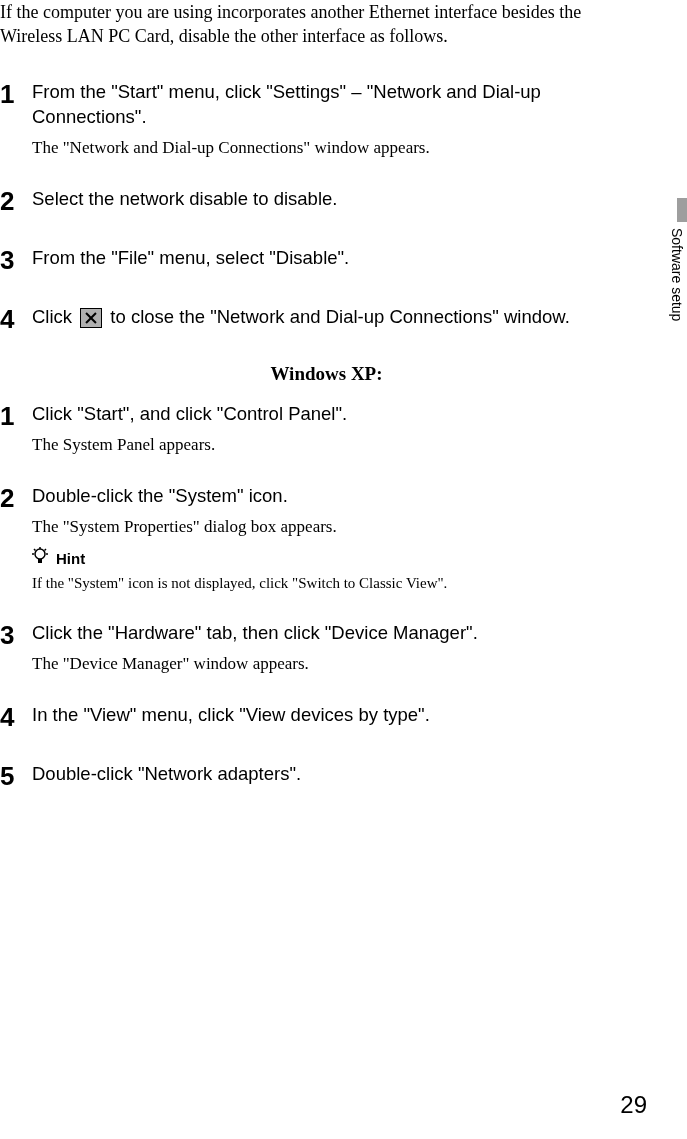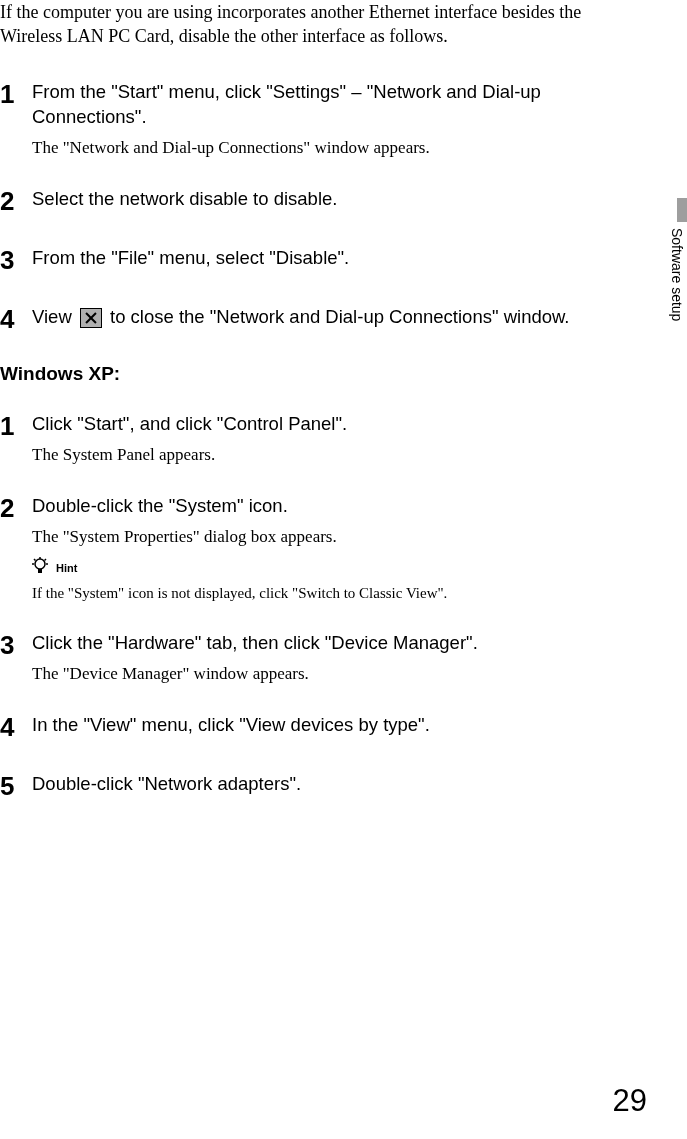--- a/index.html
+++ b/index.html
@@ -65,39 +65,40 @@
     position: absolute;
     left: 3px;
     right: 3px;
     top: 8px;
     height: 2px;
     background: #000;
   }
   .close-btn::before { transform: rotate(45deg); }
   .close-btn::after { transform: rotate(-45deg); }
   .section-header {
-    font-family: Liberation Sans, sans-serif;
+    font-family: Liberation Serif, serif;
     font-weight: bold;
     font-size: 19px;
     margin-top: 10px;
-    margin-bottom: 26px;
+    margin-bottom: 16px;
     padding-left: 0;
+    text-align: center;
   }
   .hint-row {
     margin-top: 10px;
   }
   .hint-icon {
     display: inline-block;
     vertical-align: middle;
     margin-right: 4px;
   }
   .hint-label {
     font-family: Arial, Helvetica, sans-serif;
     font-weight: bold;
-    font-size: 11px;
+    font-size: 15px;
     vertical-align: middle;
   }
   .hint-text {
     font-family: "Times New Roman", Times, serif;
     font-size: 15px;
     margin-top: 6px;
   }
   .side-tab {
     position: absolute;
     right: 0;
@@ -121,21 +122,21 @@
     position: absolute;
     right: 2px;
     top: 30px;
     white-space: nowrap;
   }
   .page-number {
     position: absolute;
     bottom: 20px;
     right: 40px;
     font-family: Arial, Helvetica, sans-serif;
-    font-size: 31px;
+    font-size: 24px;
   }
   .steps-container {
     padding-left: 0;
   }
 </style>
 </head>
 <body>
 
 <div class="page">
   <p class="intro">If the computer you are using incorporates another Ethernet interface besides the Wireless LAN PC Card, disable the other interface as follows.</p>
@@ -160,21 +161,21 @@
     <div class="step">
       <span class="step-num">3</span>
       <span class="step-body">
         <span class="step-title">From the "File" menu, select "Disable".</span>
       </span>
     </div>
 
     <div class="step">
       <span class="step-num">4</span>
       <span class="step-body">
-        <span class="step-title"><span>View </span><span class="close-btn"></span><span> to close the "Network and Dial-up Connections" window.</span></span>
+        <span class="step-title"><span>Click </span><span class="close-btn"></span><span> to close the "Network and Dial-up Connections" window.</span></span>
       </span>
     </div>
 
   </div>
 
   <div class="section-header">Windows XP:</div>
 
   <div class="steps-container">
 
     <div class="step">

